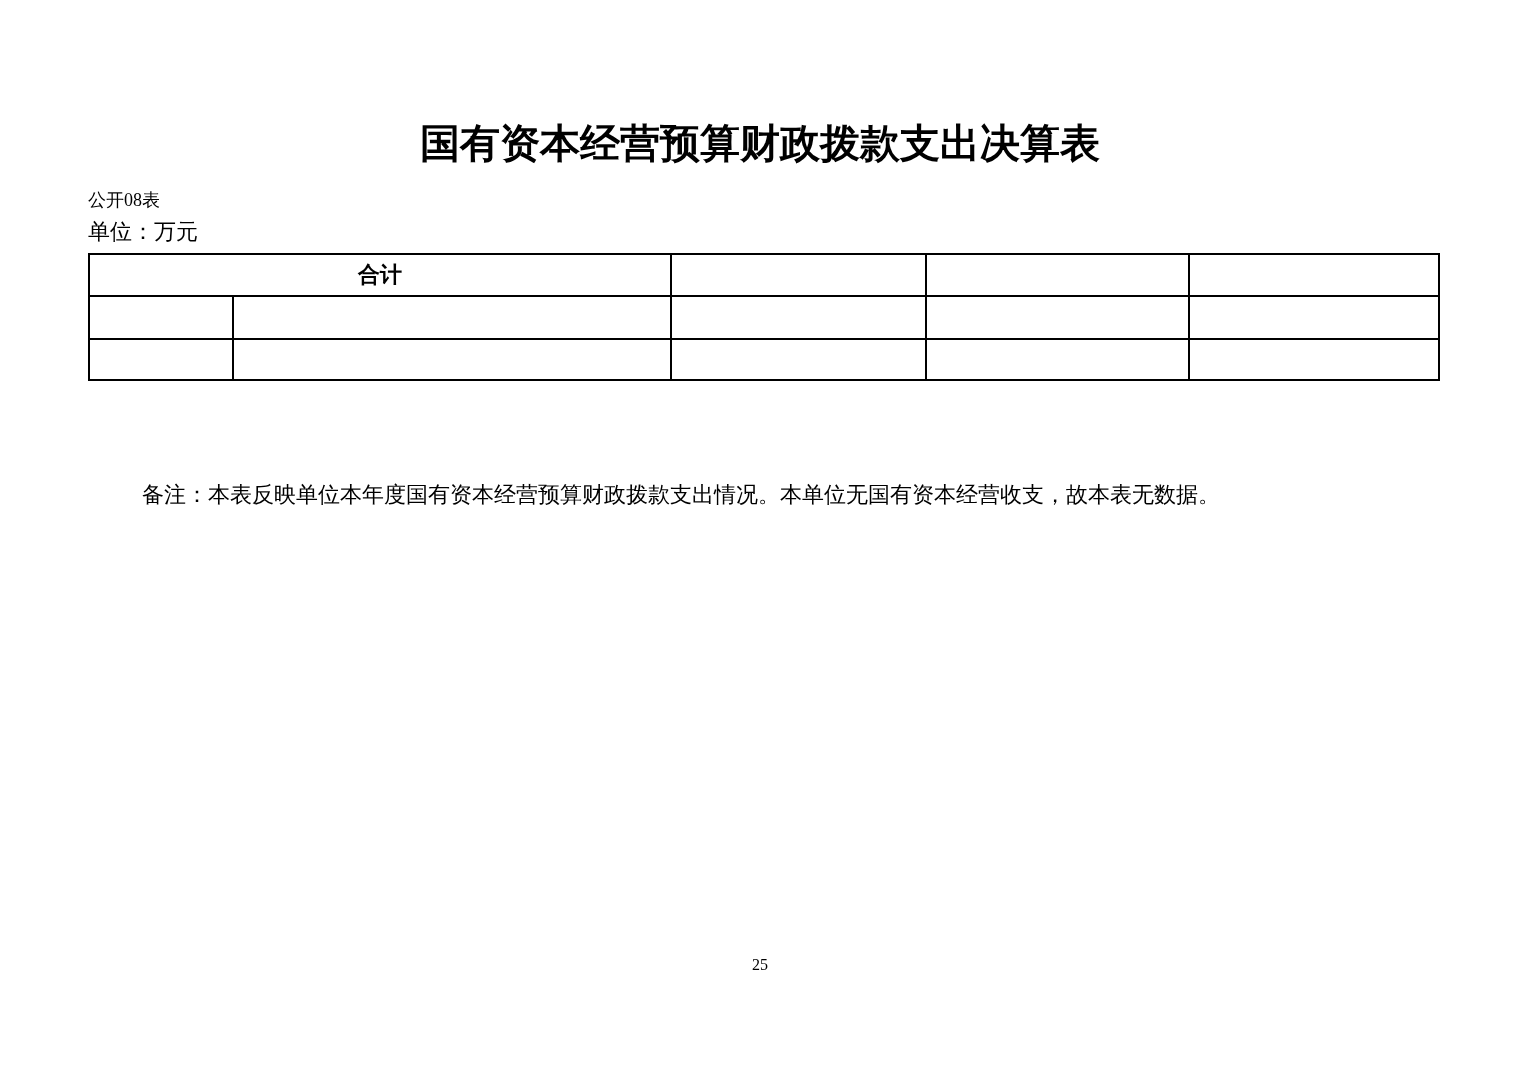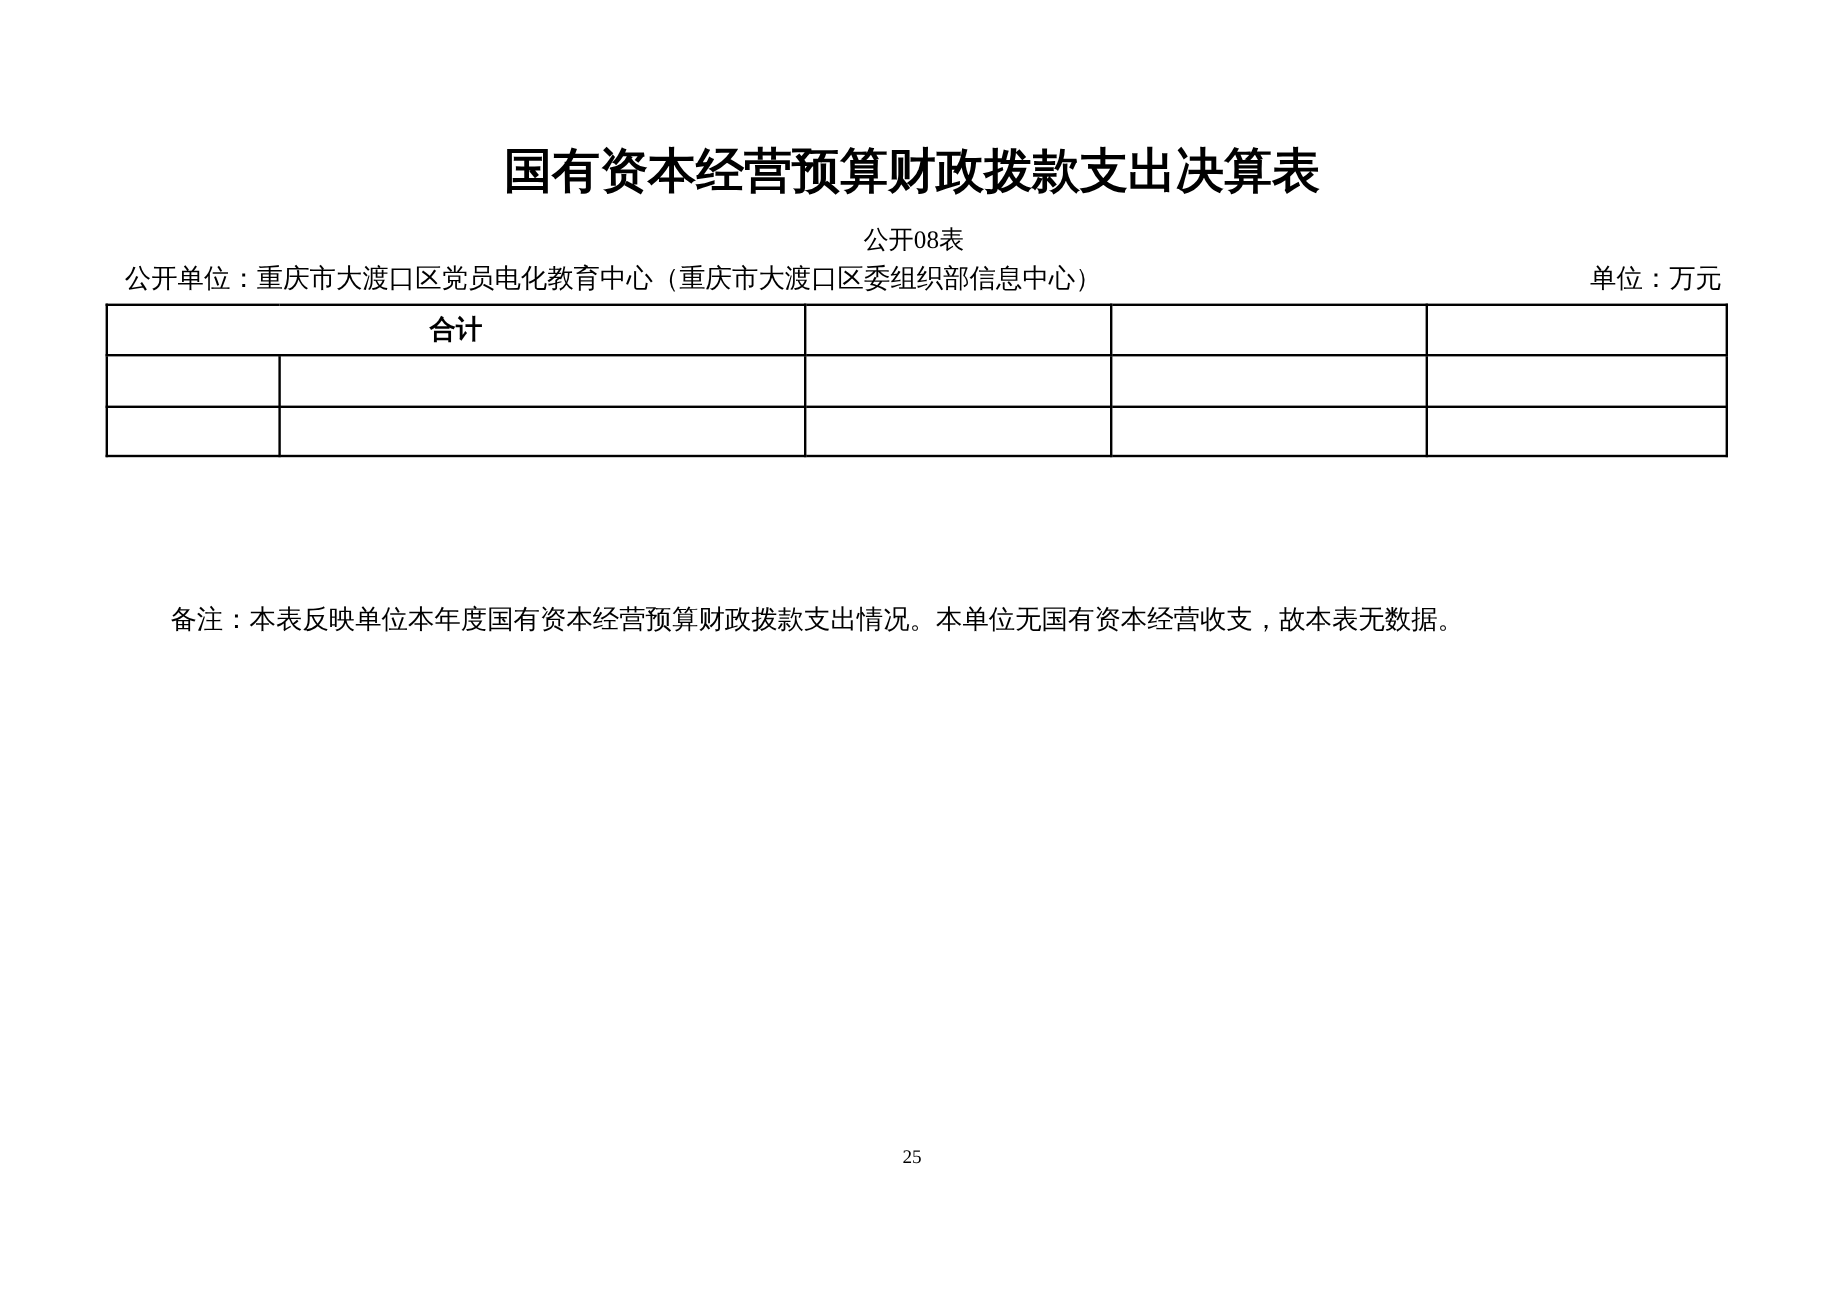--- a/index.html
+++ b/index.html
@@ -21,22 +21,22 @@
     font-weight: bold;
     font-size: 40px;
     line-height: 50px;
     letter-spacing: 0px;
   }
   .form-code-line {
     position: absolute;
     top: 187px;
     left: 88px;
     width: 1347px;
-    text-align: center;
-    font-size: 21px;
+    text-align: left;
+    font-size: 18px;
     line-height: 26px;
   }
   .meta-line {
     position: absolute;
     top: 218px;
     left: 88px;
     width: 1347px;
     display: flex;
     justify-content: space-between;
     align-items: flex-end;
@@ -62,21 +62,21 @@
     overflow: hidden;
   }
   tr.row-h1 { height: 41px; }
   tr.row-h2 { height: 58px; }
   tr.row-total { height: 42px; }
   tr.row-data1 { height: 43px; }
   tr.row-data2 { height: 41px; }
   .two-line div { line-height: 28px; }
   .doc-note {
     position: absolute;
-    top: 502px;
+    top: 481px;
     left: 142px;
     width: 1290px;
     font-size: 22px;
     line-height: 28px;
   }
   .page-number {
     position: absolute;
     top: 956px;
     left: 0;
     width: 100%;
@@ -85,21 +85,20 @@
   }
 </style>
 </head>
 <body>
 
 <h1 class="doc-title">国有资本经营预算财政拨款支出决算表</h1>
 
 <div class="form-code-line">公开08表</div>
 
 <div class="meta-line">
-  <span class="meta-left">公开单位：重庆市大渡口区党员电化教育中心（重庆市大渡口区委组织部信息中心）</span>
   <span class="meta-right">单位：万元</span>
 </div>
 
 <table class="budget-table">
   <colgroup>
     <col style="width:144px">
     <col style="width:438px">
     <col style="width:255px">
     <col style="width:263px">
     <col style="width:250px">

